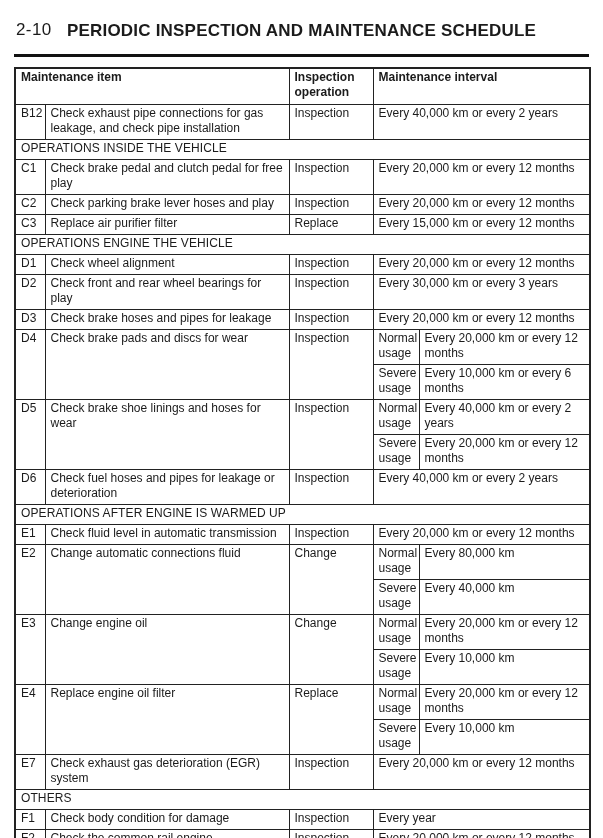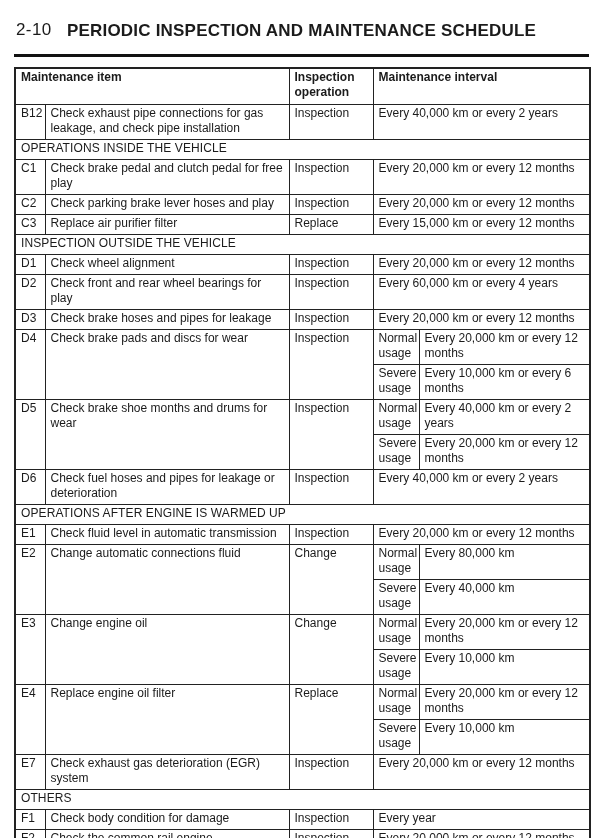--- a/index.html
+++ b/index.html
@@ -108,54 +108,54 @@
           <td class="op-cell">Inspection</td>
           <td class="interval-cell" colspan="2">Every 20,000 km or every 12 months</td>
         </tr>
         <tr>
           <td class="code-cell">C3</td>
           <td class="item-cell">Replace air purifier filter</td>
           <td class="op-cell">Replace</td>
           <td class="interval-cell" colspan="2">Every 15,000 km or every 12 months</td>
         </tr>
         <tr>
-          <td class="section-cell" colspan="5">INSPECTION OUTSIDE THE VEHICLE</td>
+          <td class="section-cell" colspan="5">OPERATIONS ENGINE THE VEHICLE</td>
         </tr>
         <tr>
           <td class="code-cell">D1</td>
           <td class="item-cell">Check wheel alignment</td>
           <td class="op-cell">Inspection</td>
           <td class="interval-cell" colspan="2">Every 20,000 km or every 12 months</td>
         </tr>
         <tr>
           <td class="code-cell">D2</td>
           <td class="item-cell">Check front and rear wheel bearings for play</td>
           <td class="op-cell">Inspection</td>
-          <td class="interval-cell" colspan="2">Every 60,000 km or every 4 years</td>
+          <td class="interval-cell" colspan="2">Every 30,000 km or every 3 years</td>
         </tr>
         <tr>
           <td class="code-cell">D3</td>
           <td class="item-cell">Check brake hoses and pipes for leakage</td>
           <td class="op-cell">Inspection</td>
           <td class="interval-cell" colspan="2">Every 20,000 km or every 12 months</td>
         </tr>
         <tr>
           <td class="code-cell" rowspan="2">D4</td>
           <td class="item-cell" rowspan="2">Check brake pads and discs for wear</td>
           <td class="op-cell" rowspan="2">Inspection</td>
           <td class="usage-cell">Normal usage</td>
           <td class="interval-cell">Every 20,000 km or every 12 months</td>
         </tr>
         <tr>
           <td class="usage-cell">Severe usage</td>
           <td class="interval-cell">Every 10,000 km or every 6 months</td>
         </tr>
         <tr>
           <td class="code-cell" rowspan="2">D5</td>
-          <td class="item-cell" rowspan="2">Check brake shoe months and drums for wear</td>
+          <td class="item-cell" rowspan="2">Check brake shoe linings and hoses for wear</td>
           <td class="op-cell" rowspan="2">Inspection</td>
           <td class="usage-cell">Normal usage</td>
           <td class="interval-cell">Every 40,000 km or every 2 years</td>
         </tr>
         <tr>
           <td class="usage-cell">Severe usage</td>
           <td class="interval-cell">Every 20,000 km or every 12 months</td>
         </tr>
         <tr>
           <td class="code-cell">D6</td>

